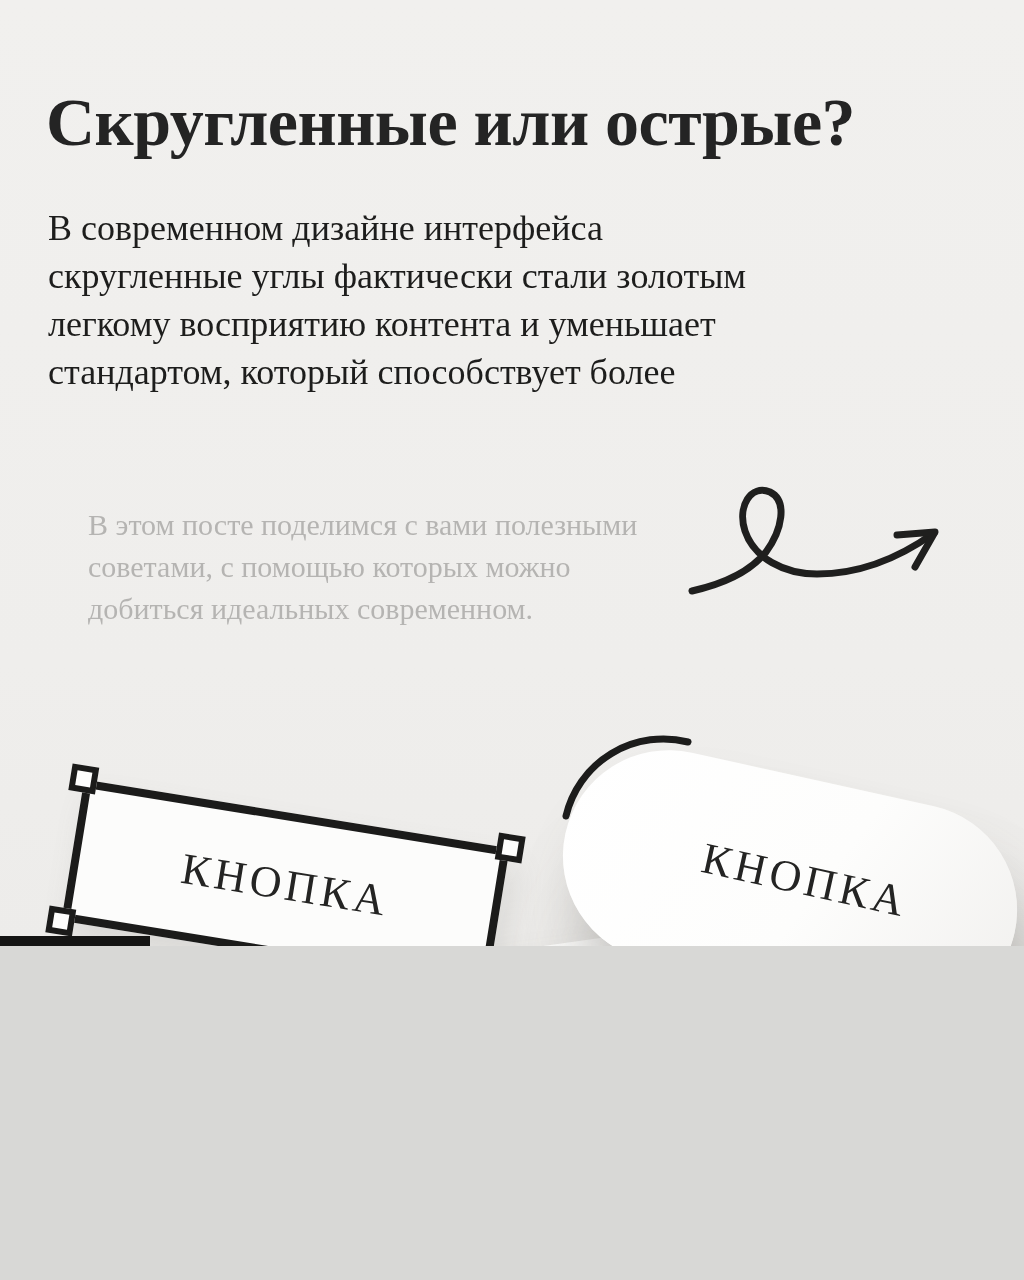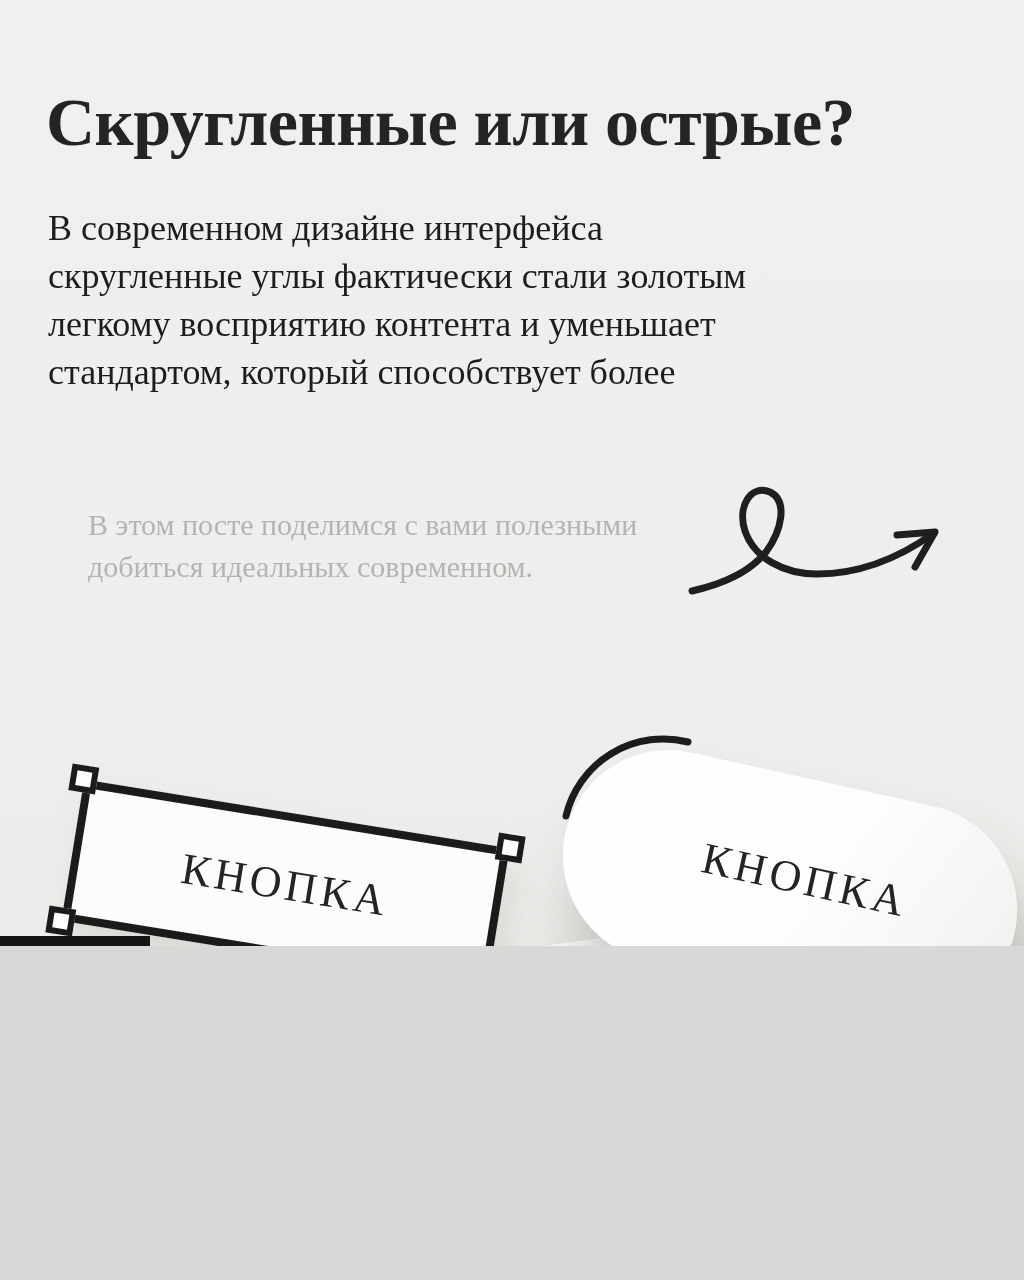--- a/index.html
+++ b/index.html
@@ -85,20 +85,21 @@
 
   <div class="intro">
     <div class="ln">В современном дизайне интерфейса</div>
     <div class="ln">скругленные углы фактически стали золотым</div>
     <div class="ln">легкому восприятию контента и уменьшает</div>
     <div class="ln">стандартом, который способствует более</div>
   </div>
 
   <div class="note">
     <div class="ln">В этом посте поделимся с вами полезными</div>
+    <div class="ln">советами, с помощью которых можно</div>
     <div class="ln">добиться идеальных современном.</div>
   </div>
 
   <svg class="doodle" width="265" height="125" viewBox="0 0 265 125">
     <path d="M 7 117 C 34 111, 64 99, 81 78 C 97 56, 103 27, 85 18 C 66 10, 52 32, 60 57 C 69 84, 99 100, 132 100 C 174 100, 214 84, 249 59"></path>
     <path d="M 212 61 L 250 58 L 230 93"></path>
   </svg>
 
   <div class="pill pill-bottom">
     <span class="btn-label">КНОПКА</span>

